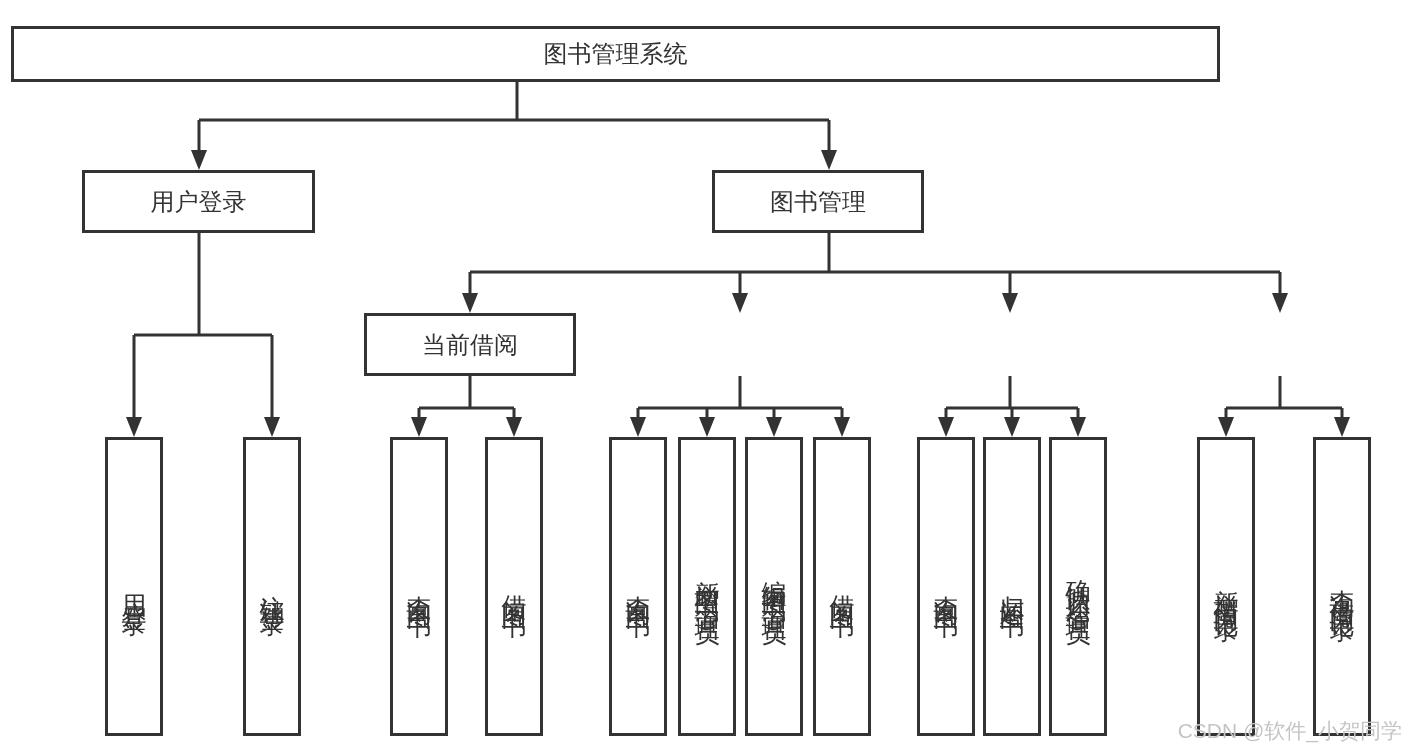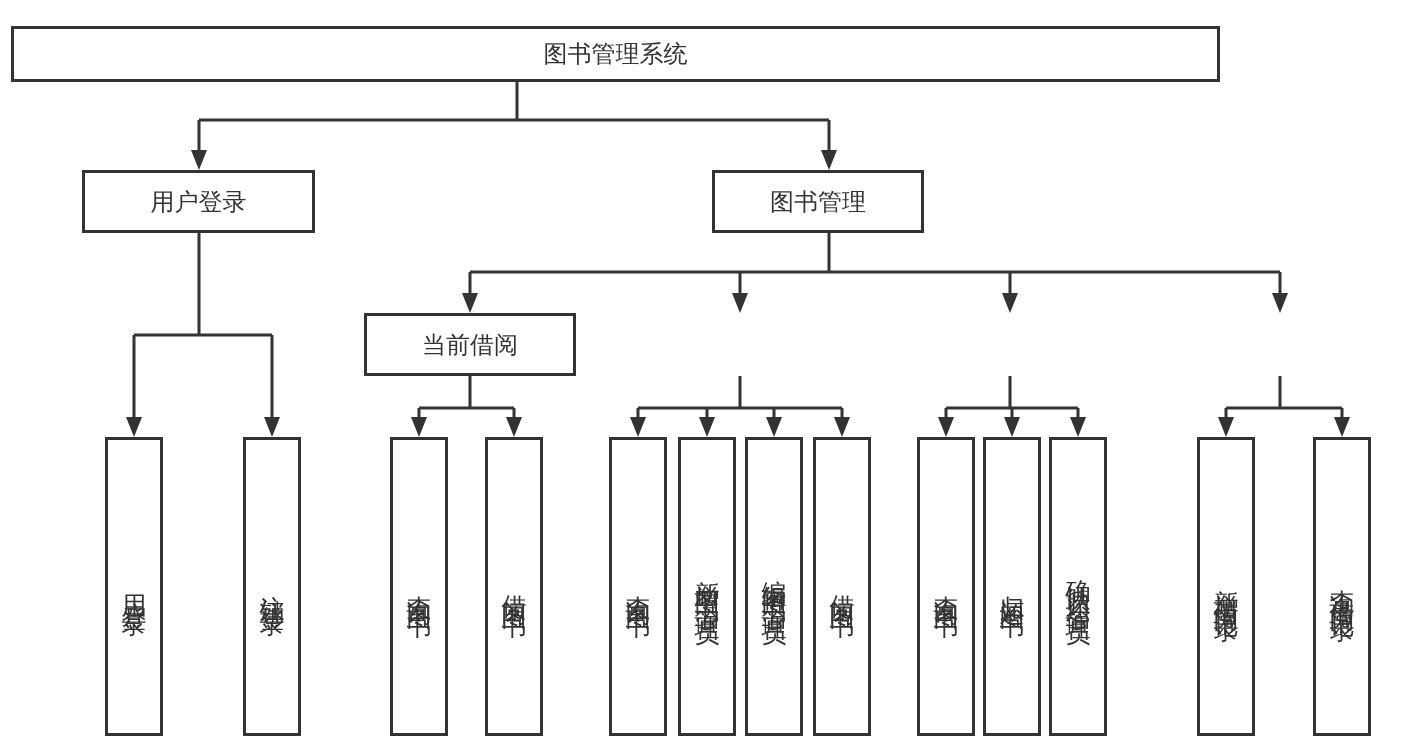--- a/index.html
+++ b/index.html
@@ -125,14 +125,15 @@
   <div class="box vbox" style="left:745px; top:437px; width:58px; height:299px;">编辑图书（管理员）</div>
   <div class="box vbox" style="left:813px; top:437px; width:58px; height:299px;">借阅图书</div>
 
   <div class="box vbox" style="left:917px; top:437px; width:58px; height:299px;">查询图书</div>
   <div class="box vbox" style="left:983px; top:437px; width:58px; height:299px;">归还图书</div>
   <div class="box vbox" style="left:1049px; top:437px; width:58px; height:299px;">确认归还（管理员）</div>
 
   <div class="box vbox" style="left:1197px; top:437px; width:58px; height:299px;">新增借阅记录</div>
   <div class="box vbox" style="left:1313px; top:437px; width:58px; height:299px;">查询借阅记录</div>
 
+  <div class="watermark">CSDN @软件_小贺同学</div>
 
 </div>
 
 </body></html>

